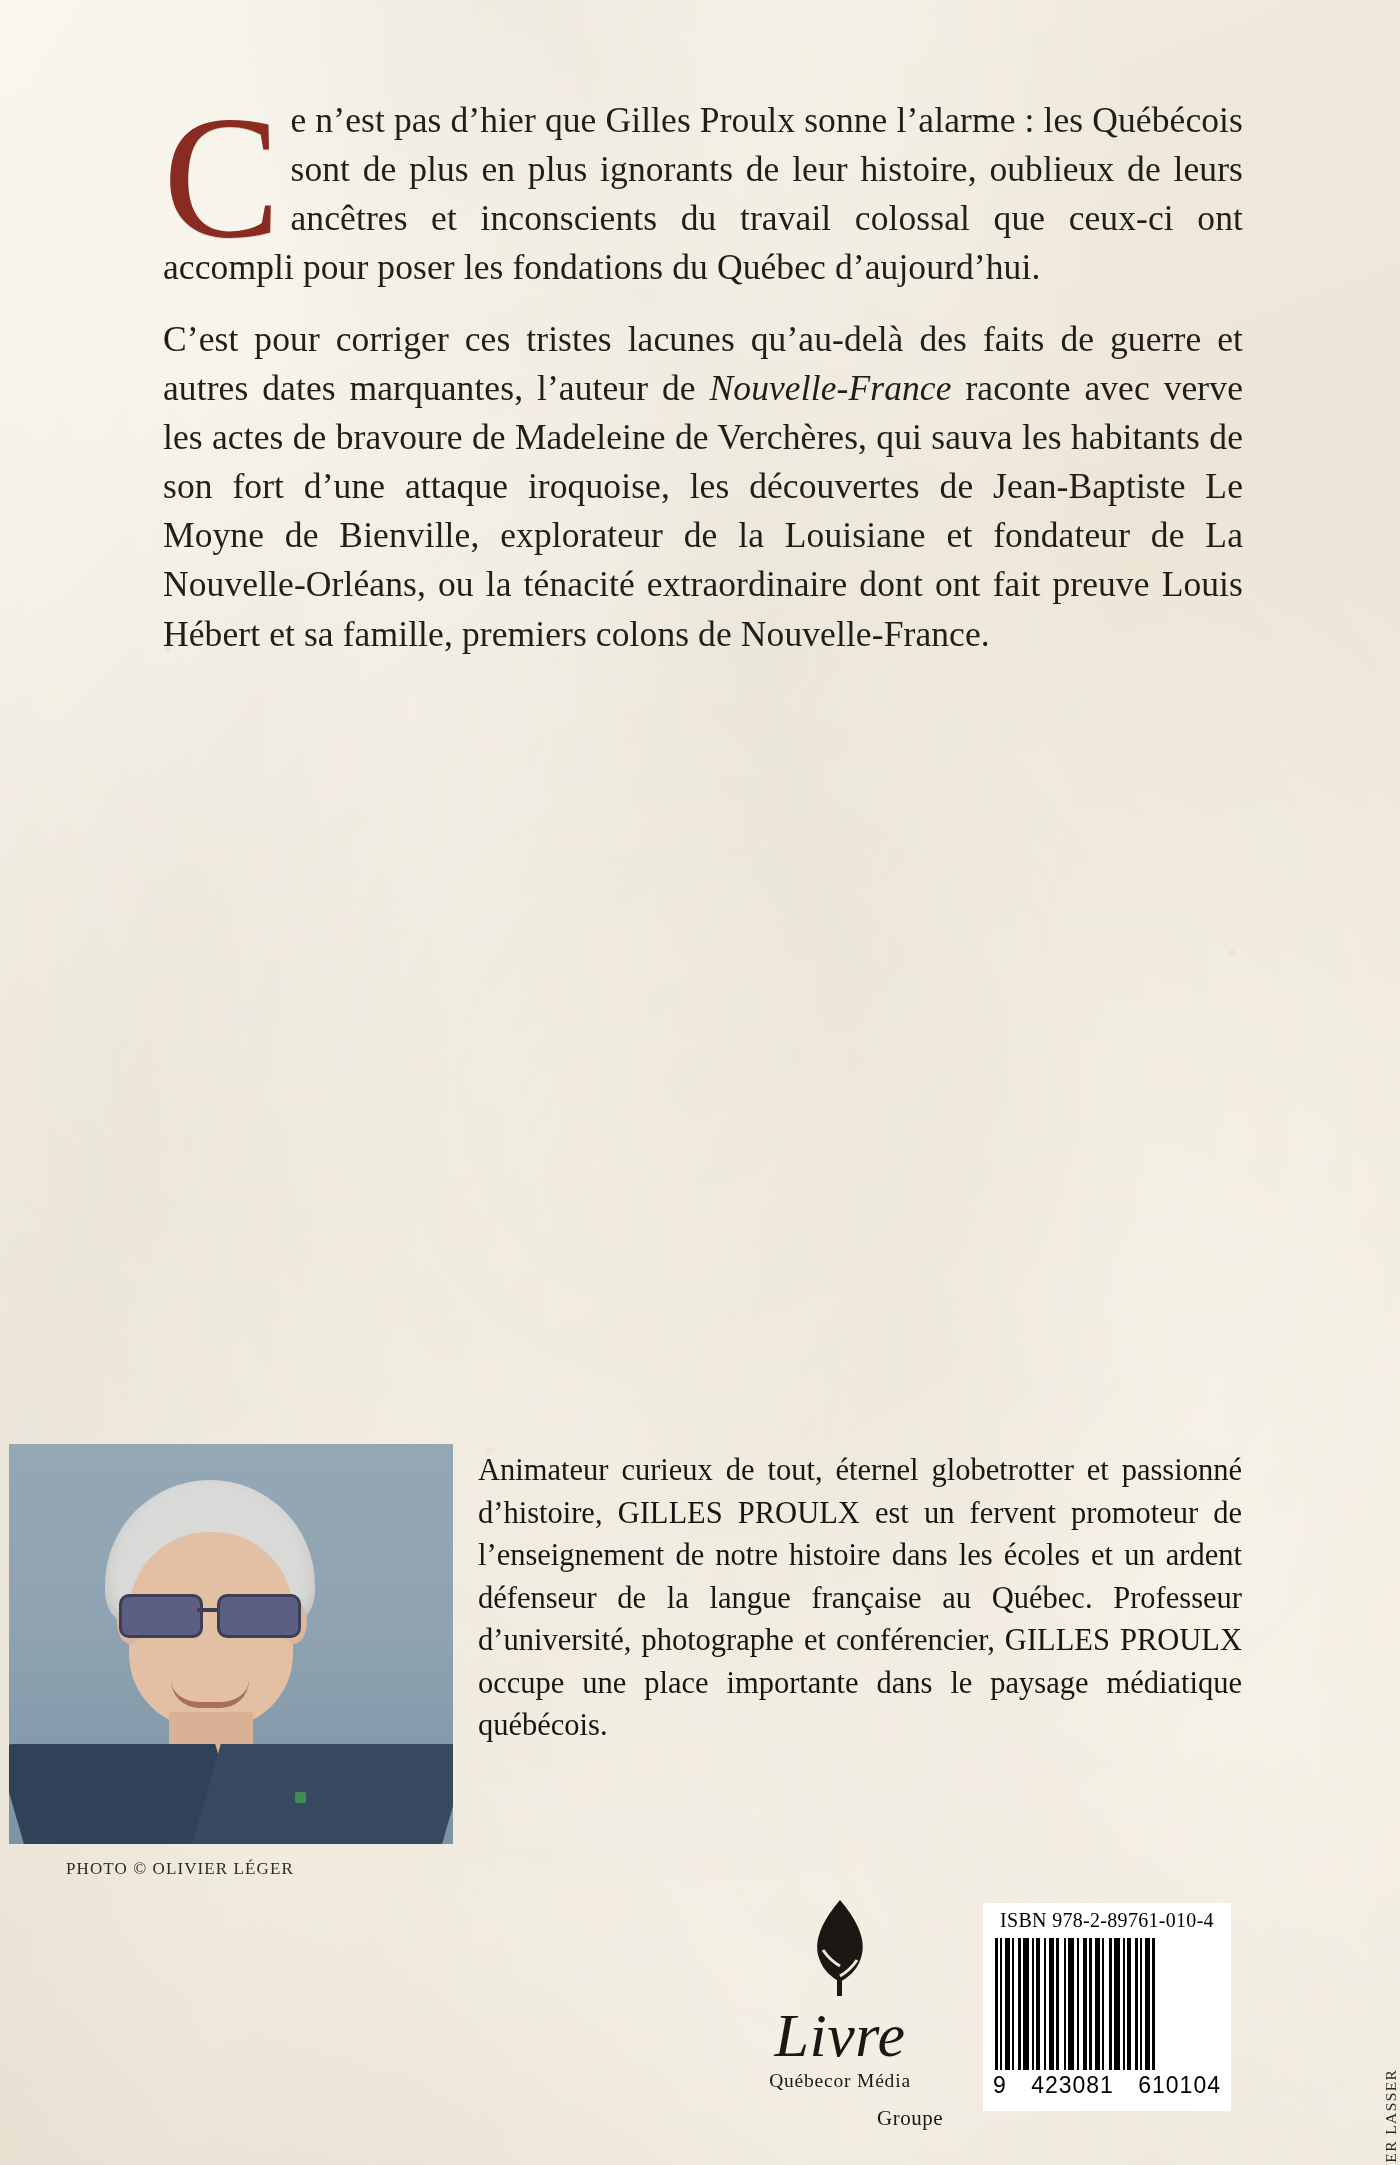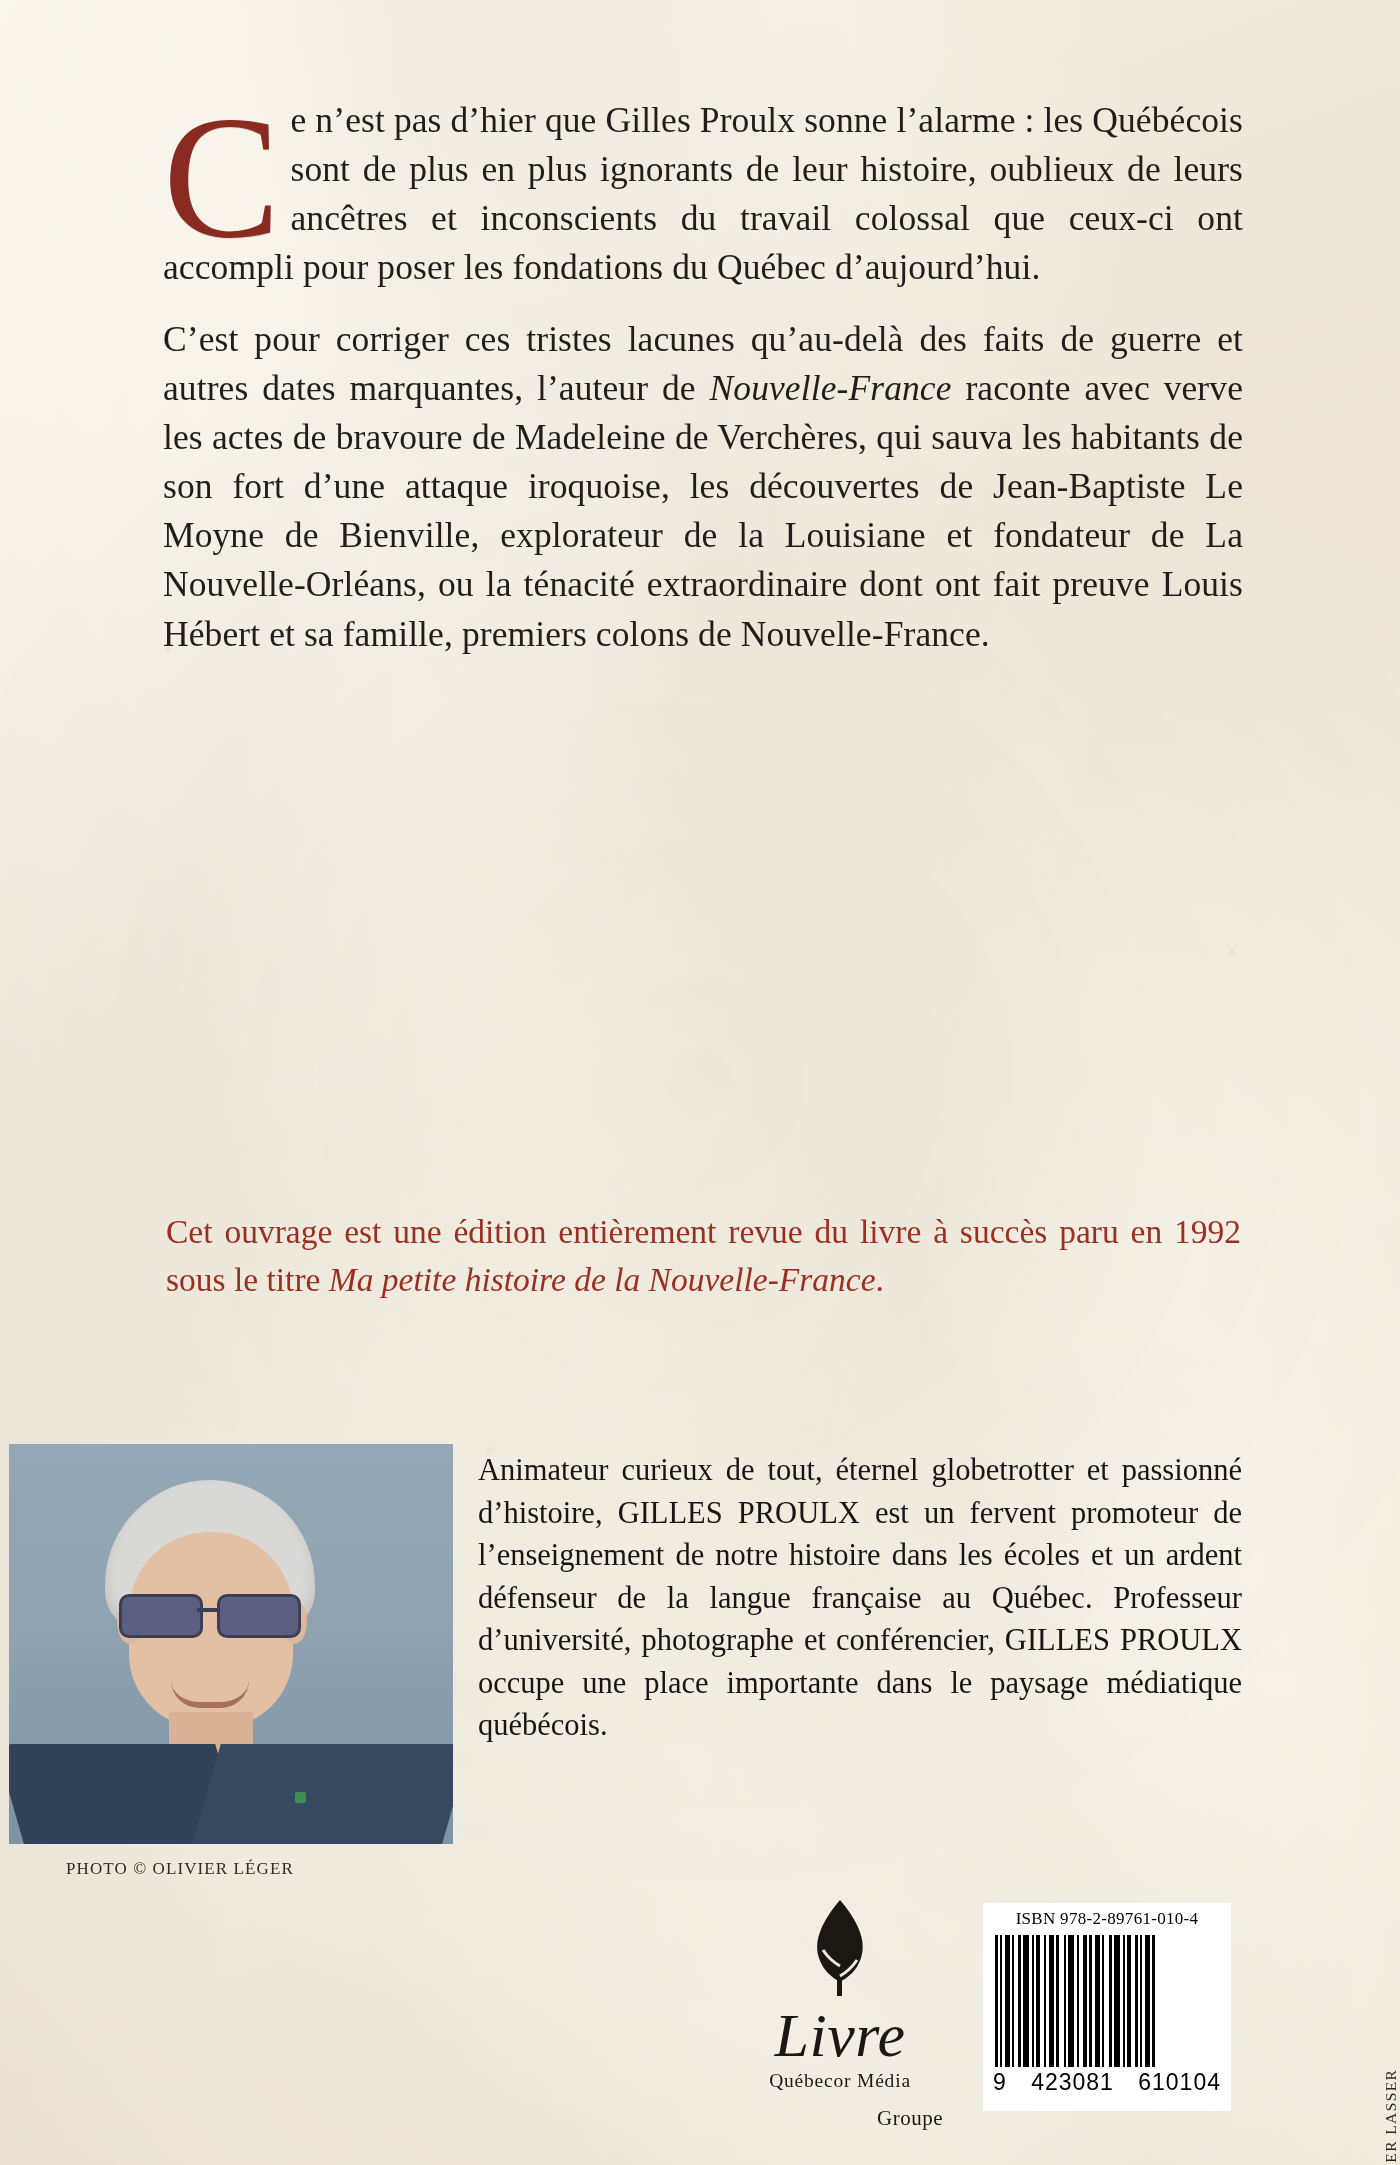--- a/index.html
+++ b/index.html
@@ -265,21 +265,21 @@
     position: absolute;
     left: 983px;
     top: 1903px;
     width: 248px;
     height: 208px;
     background: #ffffff;
     padding: 6px 8px 4px 8px;
     box-sizing: border-box;
   }
   .isbn-text {
-    font-size: 17px;
+    font-size: 20px;
     letter-spacing: 0.3px;
     color: #000;
     text-align: center;
     margin-bottom: 6px;
     font-family: "Liberation Serif", serif;
   }
   .bars {
     height: 132px;
     display: flex;
     align-items: stretch;
@@ -306,23 +306,20 @@
 
   <div class="content">
 
     <div class="blurb">
       <p class="dropcap-para">
         <span class="dropcap">C</span><span>e n’est pas d’hier que Gilles Proulx sonne l’alarme : les Québécois sont de plus en plus ignorants de leur histoire, oublieux de leurs ancêtres et inconscients du travail colossal que ceux-ci ont accompli pour poser les fondations du Québec d’aujourd’hui.</span>
       </p>
       <p><span>C’est pour corriger ces tristes lacunes qu’au-delà des faits de guerre et autres dates marquantes, l’auteur de </span><em>Nouvelle-France</em><span> raconte avec verve les actes de bravoure de Madeleine de Verchères, qui sauva les habitants de son fort d’une attaque iroquoise, les découvertes de Jean-Baptiste Le Moyne de Bienville, explorateur de la Louisiane et fondateur de La Nouvelle-Orléans, ou la ténacité extraordinaire dont ont fait preuve Louis Hébert et sa famille, premiers colons de Nouvelle-France.</span></p>
     </div>
 
-    <div class="note">
-      <span>Cet ouvrage est une édition entièrement revue du livre à succès paru en 1992 sous le titre </span><em>Ma petite histoire de la Nouvelle-France</em><span>.</span>
-    </div>
 
     <div class="author-photo">
       <div class="ph-hair"></div>
       <div class="ph-face"></div>
       <div class="ph-ear-l"></div>
       <div class="ph-ear-r"></div>
       <div class="ph-glasses">
         <div class="ph-lens l"></div>
         <div class="ph-bridge"></div>
         <div class="ph-lens r"></div>

